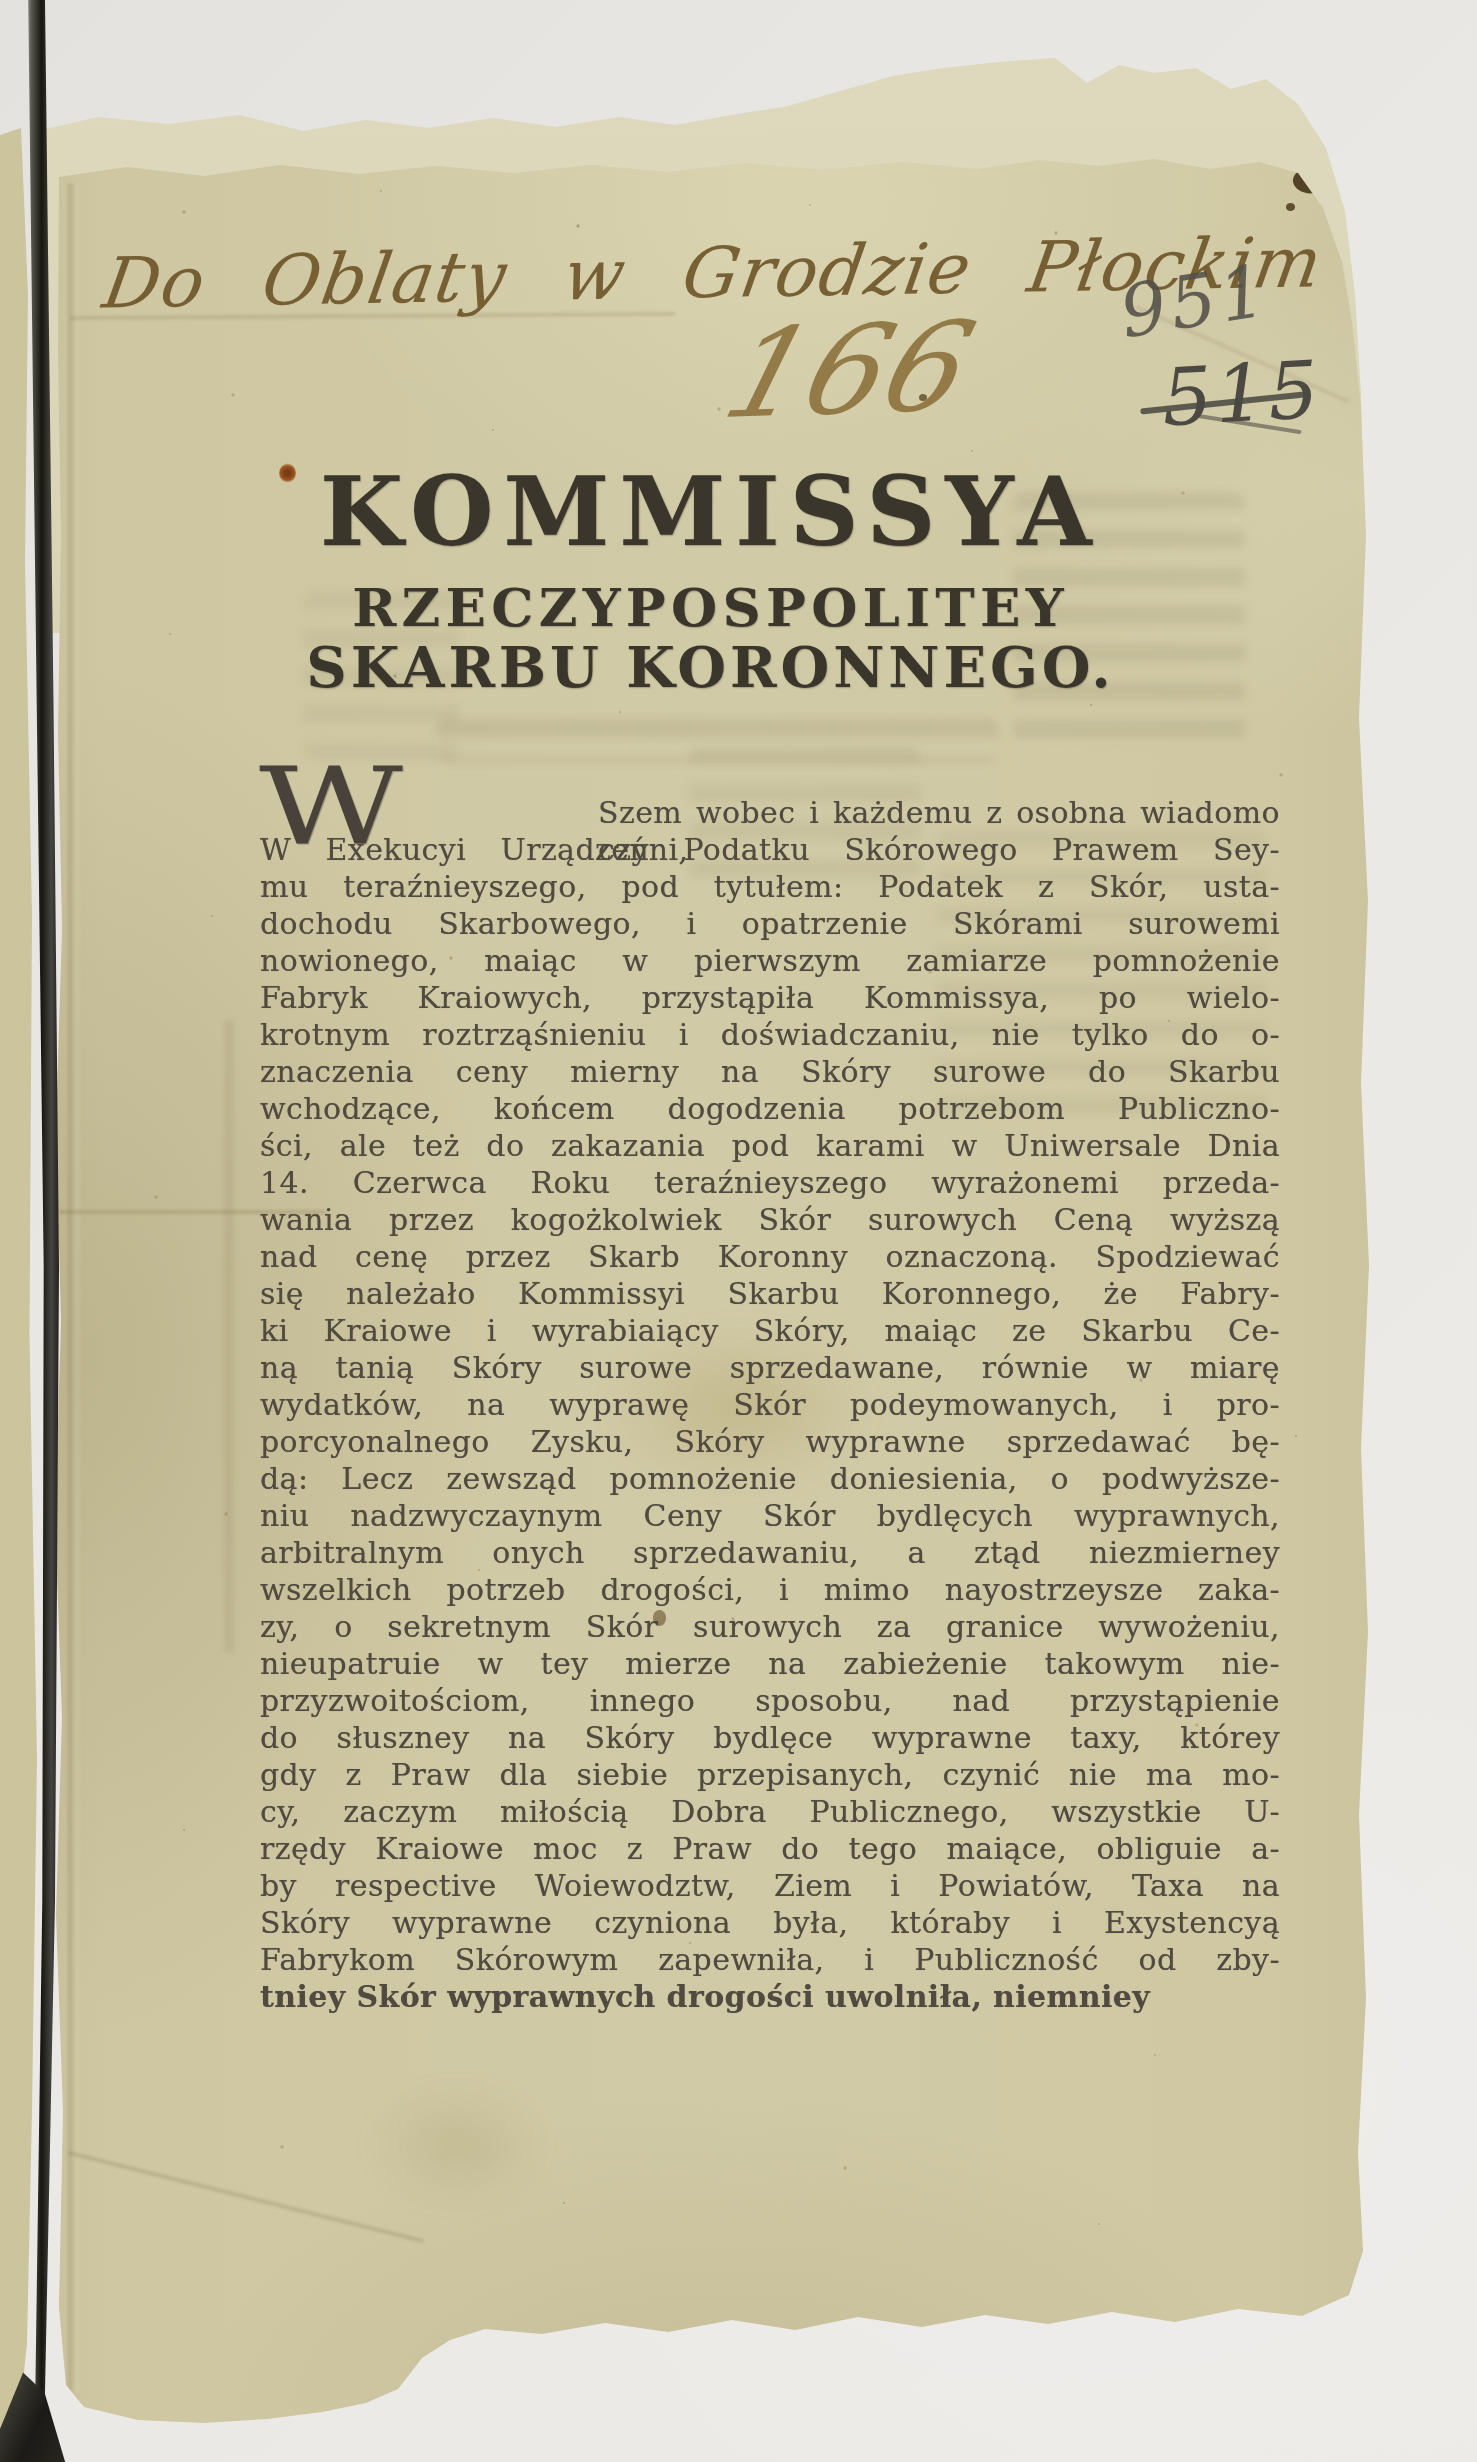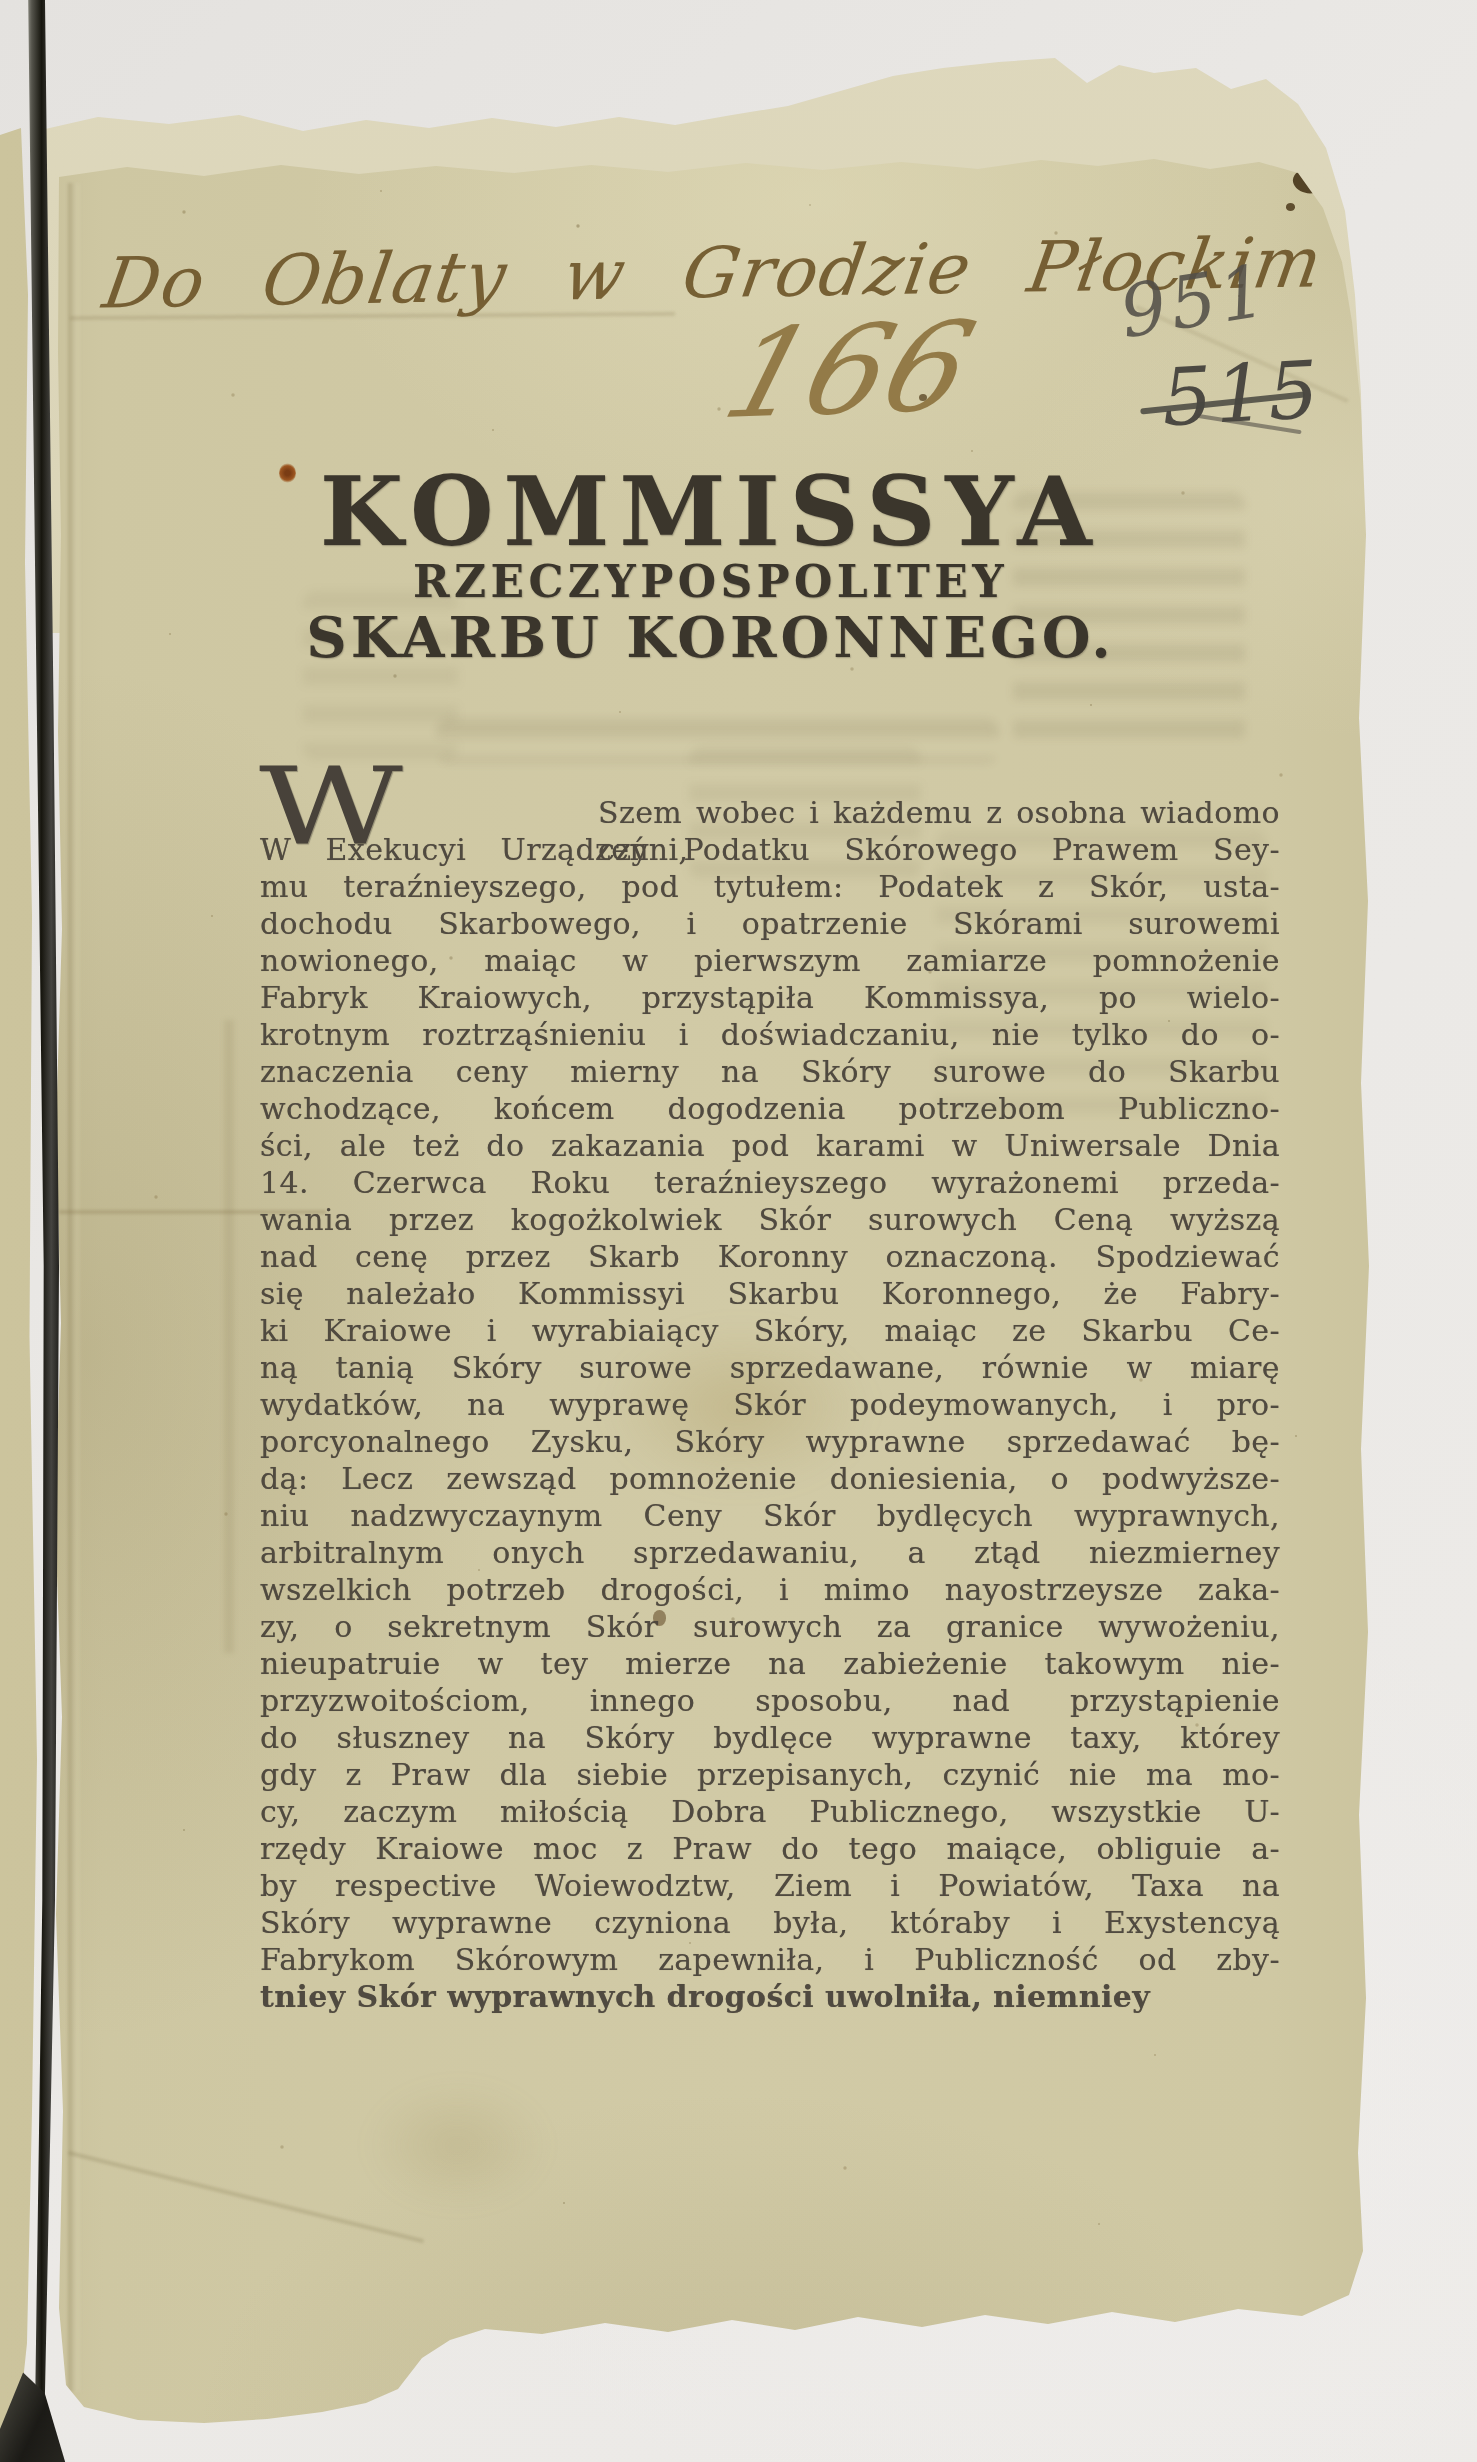--- a/index.html
+++ b/index.html
@@ -116,21 +116,21 @@
   .num-struck{left:1162px;top:348px;font-size:79px;color:rgba(64,62,57,.92);transform:rotate(-3deg);letter-spacing:2.8px;}
   .strike{position:absolute;left:1140px;top:400px;width:165px;height:6.3px;background:rgba(72,70,64,.85);
     border-radius:3.5px;transform:rotate(-6deg);}
   .strike2{position:absolute;left:1196px;top:422px;width:106px;height:4.2px;background:rgba(72,70,64,.55);
     border-radius:2.8px;transform:rotate(9deg);}
 
   
   .title-block{position:absolute;left:271px;top:464px;width:879px;text-align:center;
     color:#3b362c;font-weight:700;}
   .t1{font-size:96px;line-height:1;letter-spacing:.10em;text-shadow:0.7px 0.7px 1.4px rgba(59,54,44,.35);}
-  .t2{font-size:44px;line-height:1;letter-spacing:.10em;text-shadow:0.7px 0.7px 1.4px rgba(59,54,44,.3);}
+  .t2{font-size:53px;line-height:1;letter-spacing:.10em;margin-top:21px;text-shadow:0.7px 0.7px 1.4px rgba(59,54,44,.3);}
   .t3{font-size:56px;line-height:1;letter-spacing:.07em;margin-top:5px;text-shadow:0.7px 0.7px 1.4px rgba(59,54,44,.3);}
 
   
   .dropcap{position:absolute;left:259px;top:754px;font-size:106px;line-height:1;color:#48423a;
     transform:scaleX(1.32);transform-origin:left top;text-shadow:0.7px 0.7px 0.7px rgba(66,61,51,.4);}
   .body-text{position:absolute;left:260px;top:794px;width:1020px;color:#49433a;opacity:.94;}
   .bline{height:37px;line-height:37px;font-size:30px;letter-spacing:0.4px;
     text-align:justify;text-align-last:justify;text-shadow:0 0 0.7px rgba(74,68,59,.55);}
   .bline.first{padding-left:338px;}
   .bline.last{text-align-last:left;font-weight:bold;}

